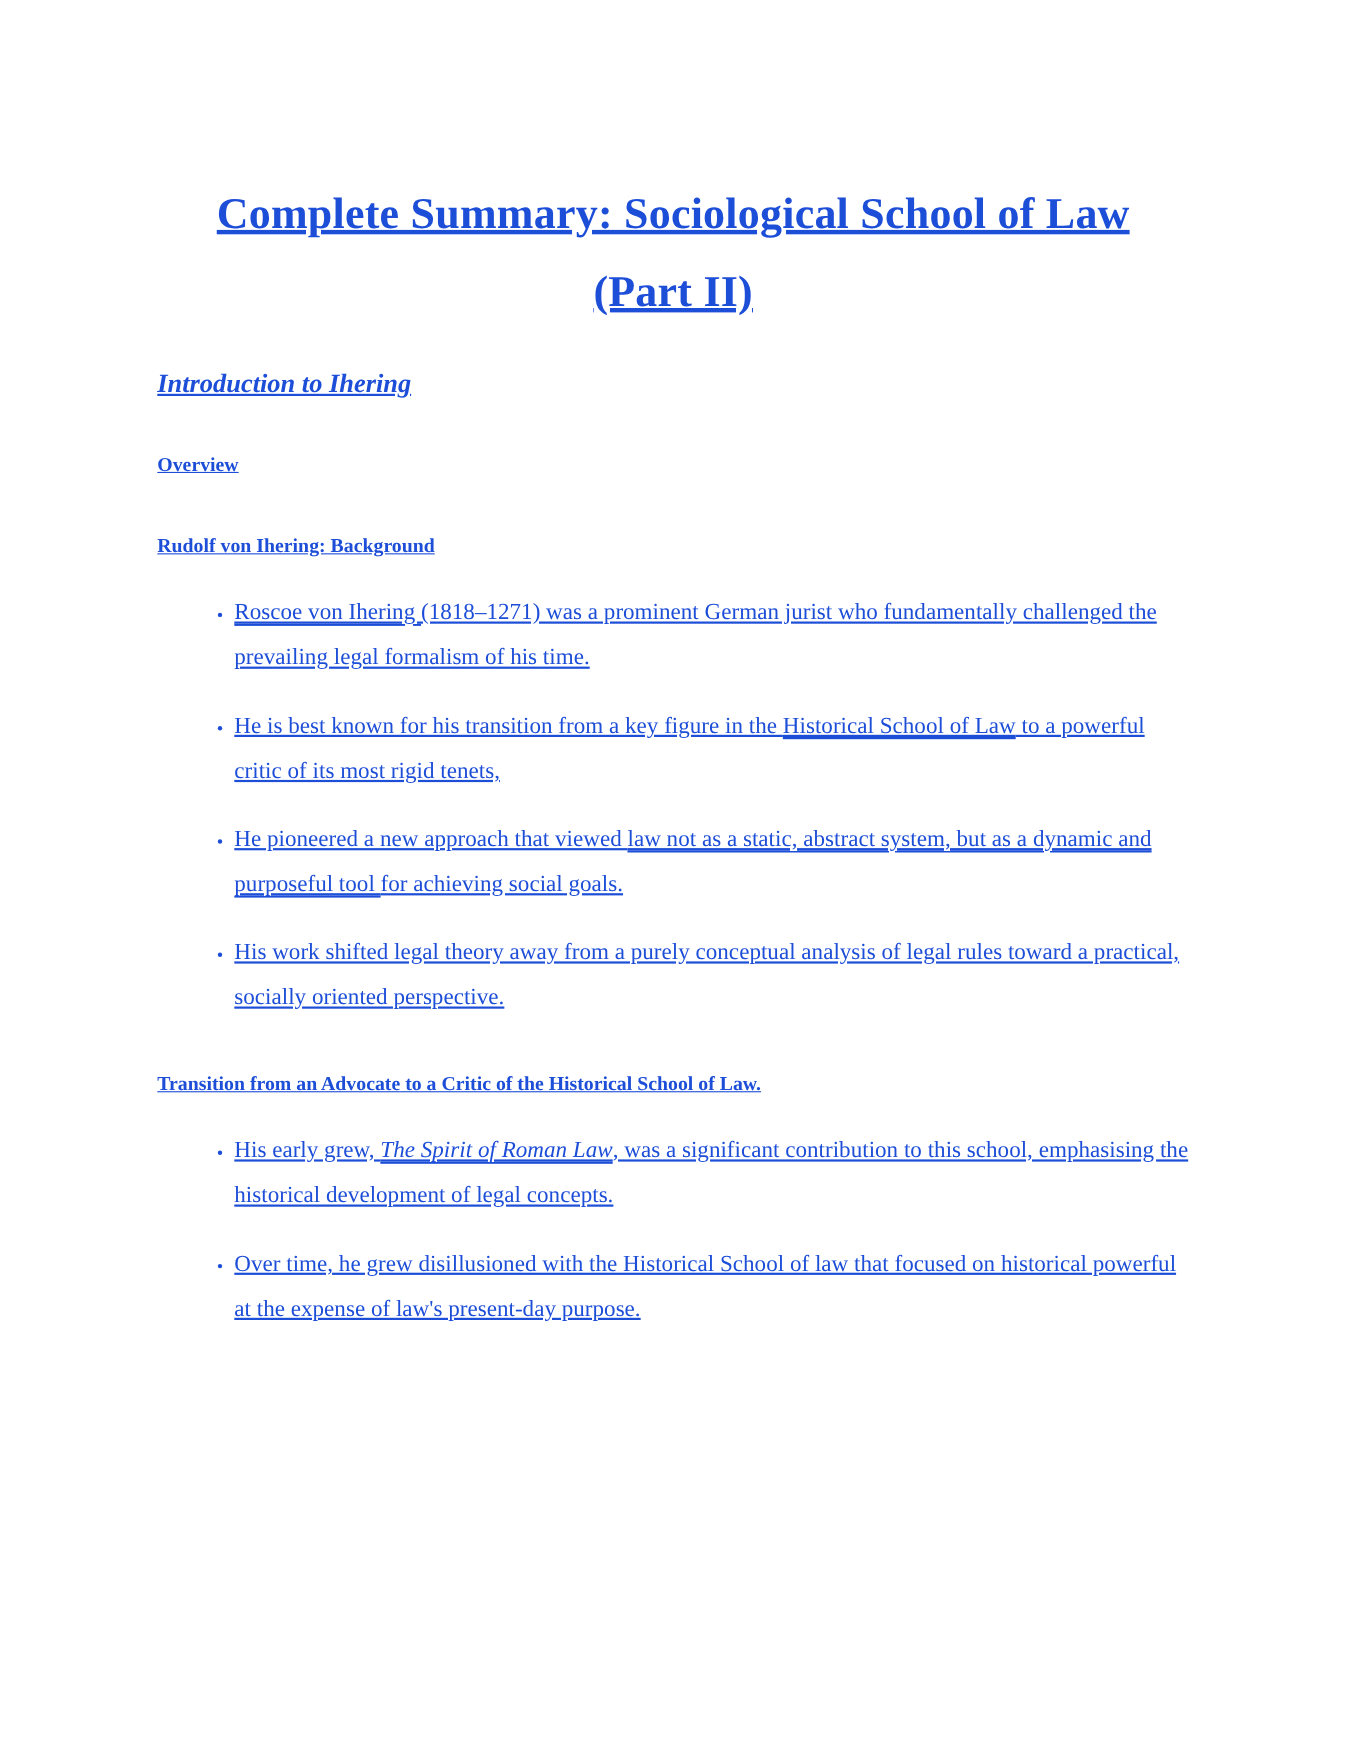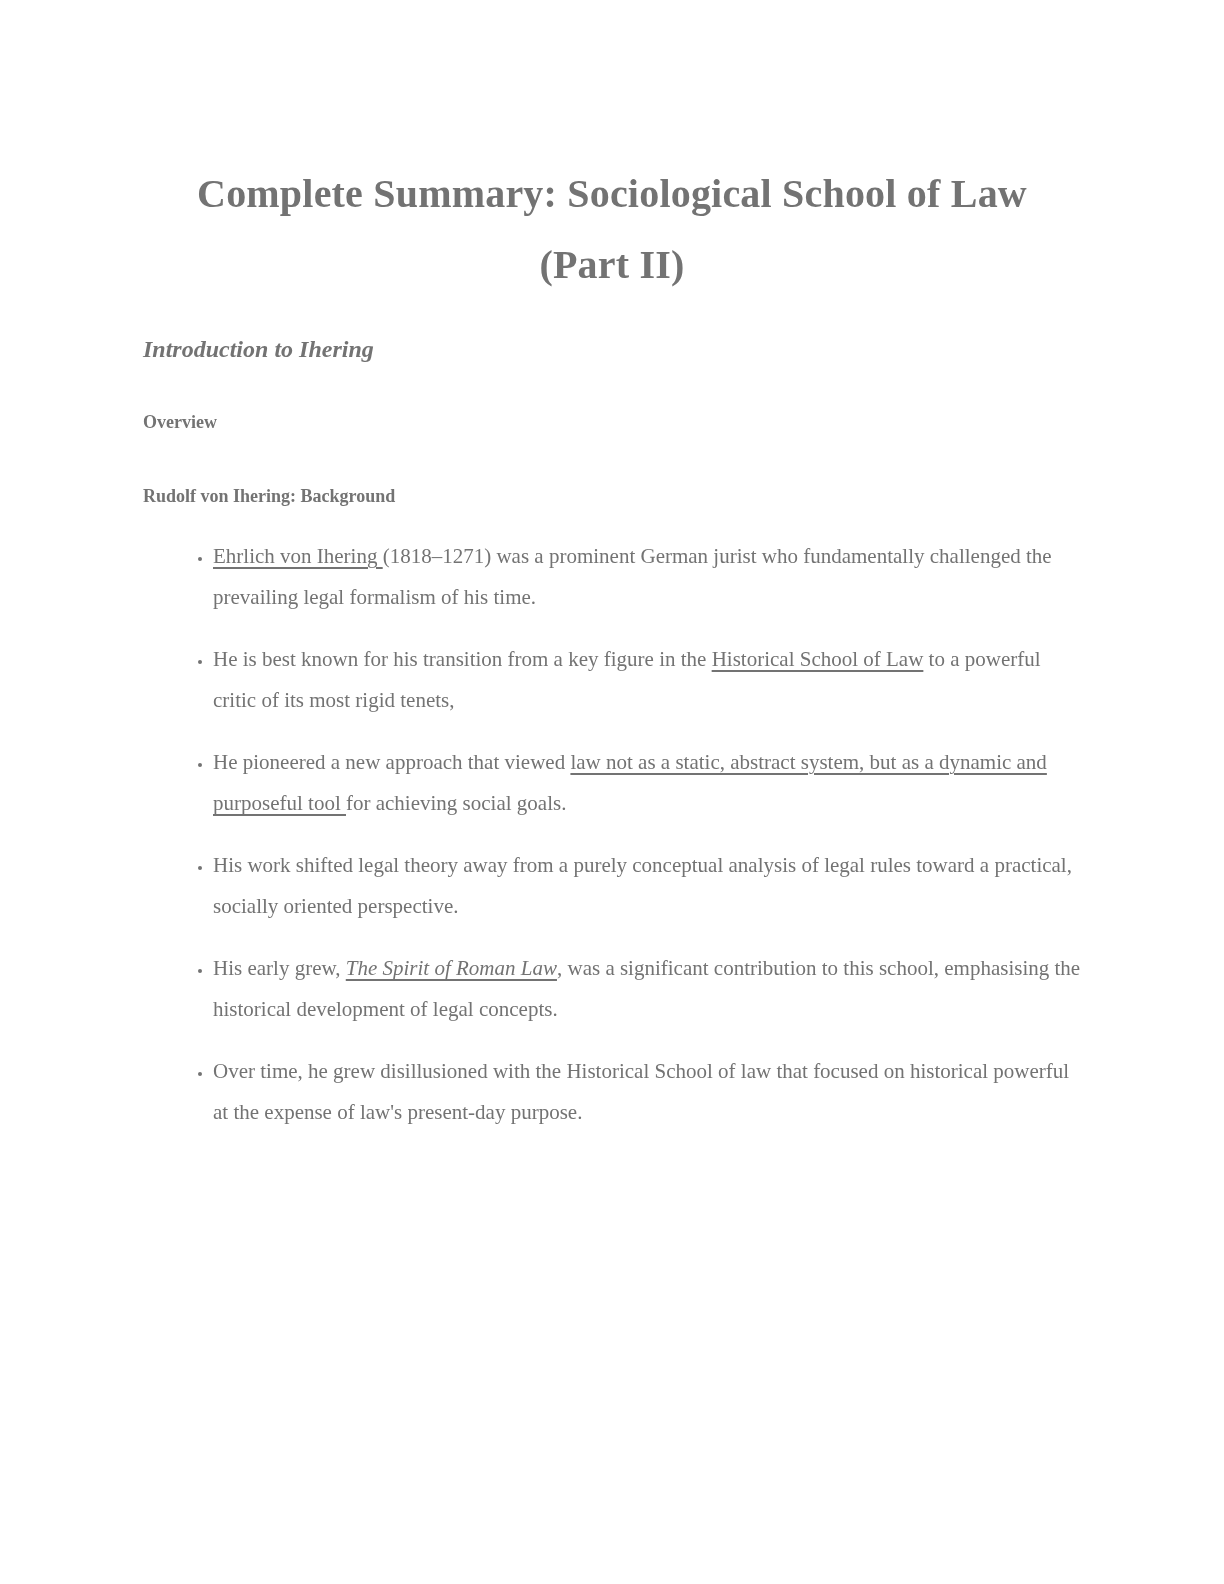--- a/index.html
+++ b/index.html
@@ -7,25 +7,26 @@
     padding: 0;
     background: #ffffff;
   }
   .page {
     position: relative;
     width: 1224px;
     height: 1584px;
     background: #ffffff;
     box-sizing: border-box;
     padding: 158px 143px 0 143px;
-    color: #737373;
+    color: #1d4ed8;
     font-family: "Liberation Serif", "DejaVu Serif", serif;
     font-size: 21px;
     line-height: 41px;
     overflow: hidden;
+    text-decoration: underline;
   }
   .doc-title {
     margin: 0 0 0 0;
     text-align: center;
     font-size: 40px;
     font-weight: bold;
     line-height: 71px;
     letter-spacing: 0.2px;
   }
   .doc-title .title-line { display: block; }
@@ -70,23 +71,24 @@
 <div class="page">
   <h1 class="doc-title">
     <span class="title-line">Complete Summary: Sociological School of Law</span>
     <span class="title-line">(Part II)</span>
   </h1>
   <div class="doc-subtitle">Introduction to Ihering</div>
   <div class="doc-body">
       <h2>Overview</h2>
       <h2>Rudolf von Ihering: Background</h2>
       <ul>
-        <li><span class="run-u ">Ehrlich von Ihering </span><span class="">(1818–1271) was a prominent German jurist who fundamentally challenged the prevailing legal formalism of his time.</span></li>
+        <li><span class="run-u ">Roscoe von Ihering </span><span class="">(1818–1271) was a prominent German jurist who fundamentally challenged the prevailing legal formalism of his time.</span></li>
         <li><span class="">He is best known for his transition from a key figure in the </span><span class="run-u ">Historical School of Law</span><span class=""> to a powerful critic of its most rigid tenets,</span></li>
         <li><span class="">He pioneered a new approach that viewed </span><span class="run-u ">law not as a static, abstract system, but as a dynamic and purposeful tool </span><span class="">for achieving social goals.</span></li>
         <li><span class="">His work shifted legal theory away from a purely conceptual analysis of legal rules toward a practical, socially oriented perspective.</span></li>
       </ul>
+      <h2>Transition from an Advocate to a Critic of the Historical School of Law.</h2>
       <ul>
         <li><span class="">His early grew, </span><span class="run-u run-i">The Spirit of Roman Law</span><span class="">, was a significant contribution to this school, emphasising the historical development of legal concepts.</span></li>
         <li><span class="">Over time, he grew disillusioned with the Historical School of law that focused on historical powerful at the expense of law's present-day purpose.</span></li>
       </ul>
     </div>
 </div>
 
 </body></html>

